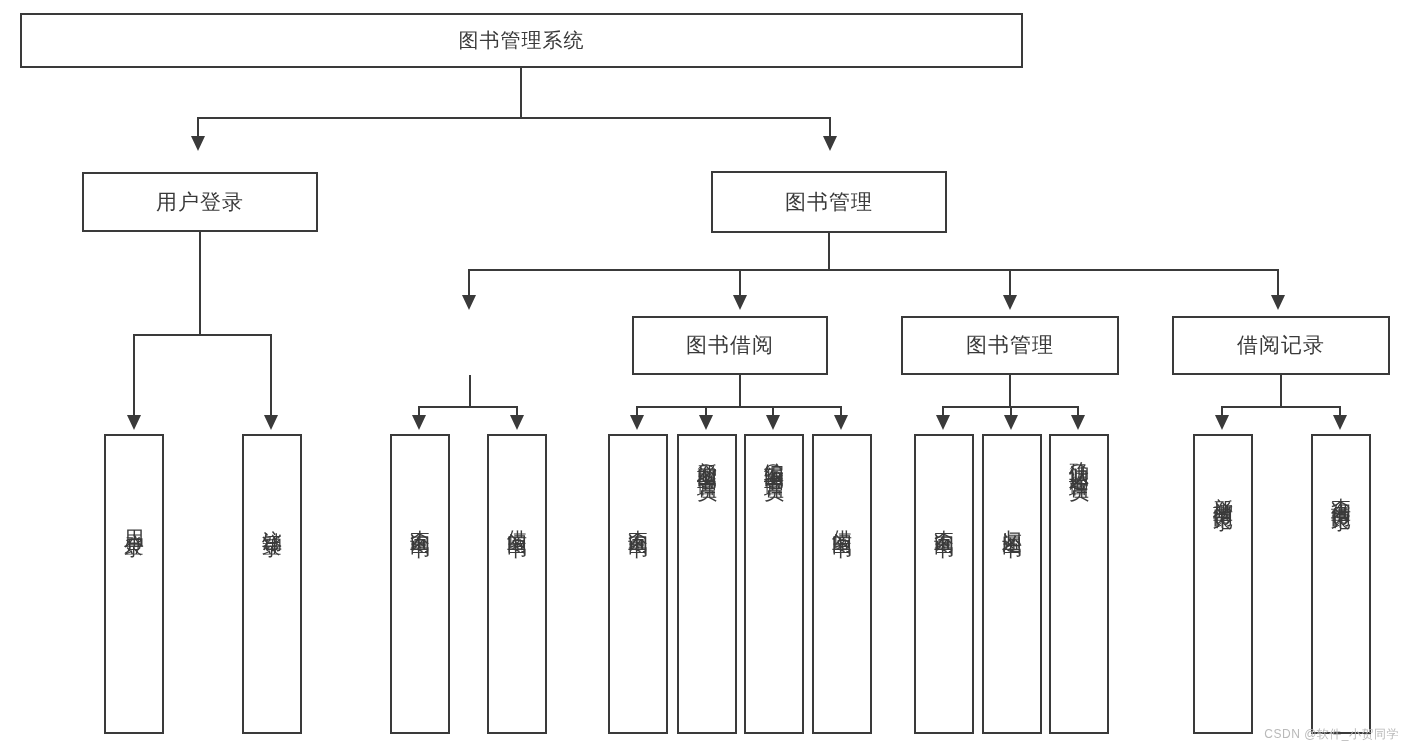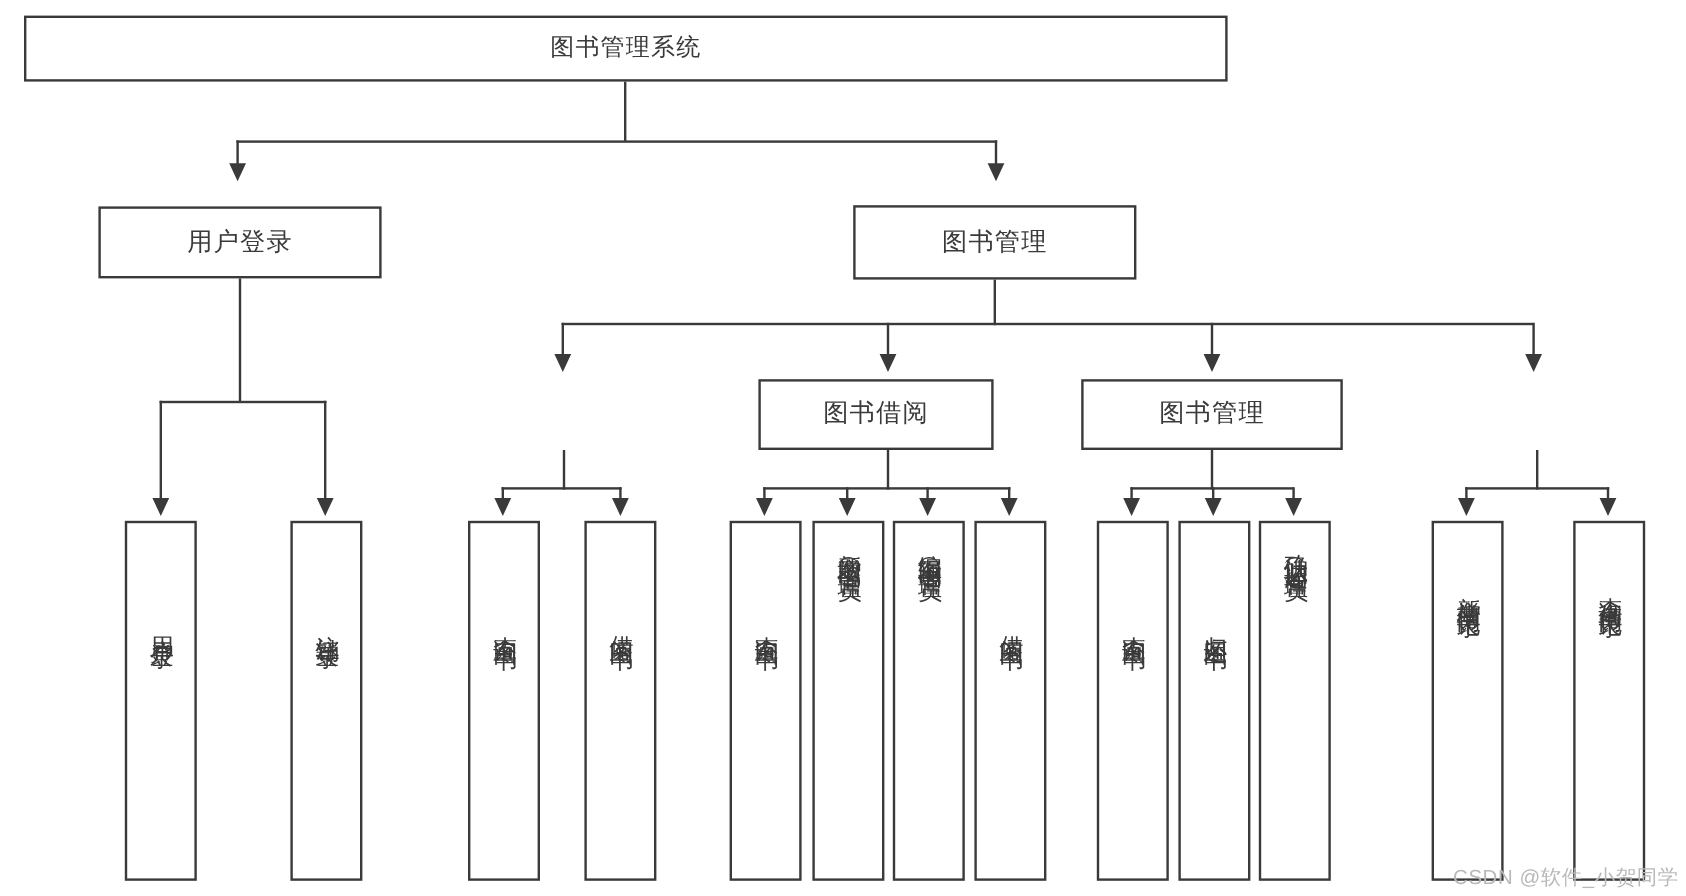--- a/index.html
+++ b/index.html
@@ -64,21 +64,21 @@
     width:0;height:0;
     border-left:7px solid transparent;
     border-right:7px solid transparent;
     border-top:15px solid #3a3a3a;
   }
   
   #watermark{
     position:absolute;
     right:6px;
     bottom:4px;
-    font-size:17px;
+    font-size:12px;
     color:#b9b9b9;
     letter-spacing:.5px;
     white-space:nowrap;
     pointer-events:none;
   }
 </style>
 </head>
 <body>
 
 <div id="canvas">
@@ -120,20 +120,23 @@
   <div class="arrow" style="left:1003px;top:295px;"></div>
   <div class="conn vline" style="left:1277px;top:269px;width:2px;height:28px;"></div>
   <div class="arrow" style="left:1271px;top:295px;"></div>
 
   <div class="node mid" style="left:632px;top:316px;width:196px;height:59px;">
     <span class="lbl">图书借阅</span>
   </div>
   <div class="node mid" style="left:901px;top:316px;width:218px;height:59px;">
     <span class="lbl">图书管理</span>
   </div>
+  <div class="node mid" style="left:1172px;top:316px;width:218px;height:59px;">
+    <span class="lbl">借阅记录</span>
+  </div>
 
   <div class="conn vline" style="left:469px;top:375px;width:2px;height:33px;"></div>
   <div class="conn hline" style="left:418px;top:406px;width:100px;height:2px;"></div>
   <div class="conn vline" style="left:418px;top:406px;width:2px;height:11px;"></div>
   <div class="arrow" style="left:412px;top:415px;"></div>
   <div class="conn vline" style="left:516px;top:406px;width:2px;height:11px;"></div>
   <div class="arrow" style="left:510px;top:415px;"></div>
 
   <div class="conn vline" style="left:739px;top:375px;width:2px;height:33px;"></div>
   <div class="conn hline" style="left:636px;top:406px;width:206px;height:2px;"></div>

